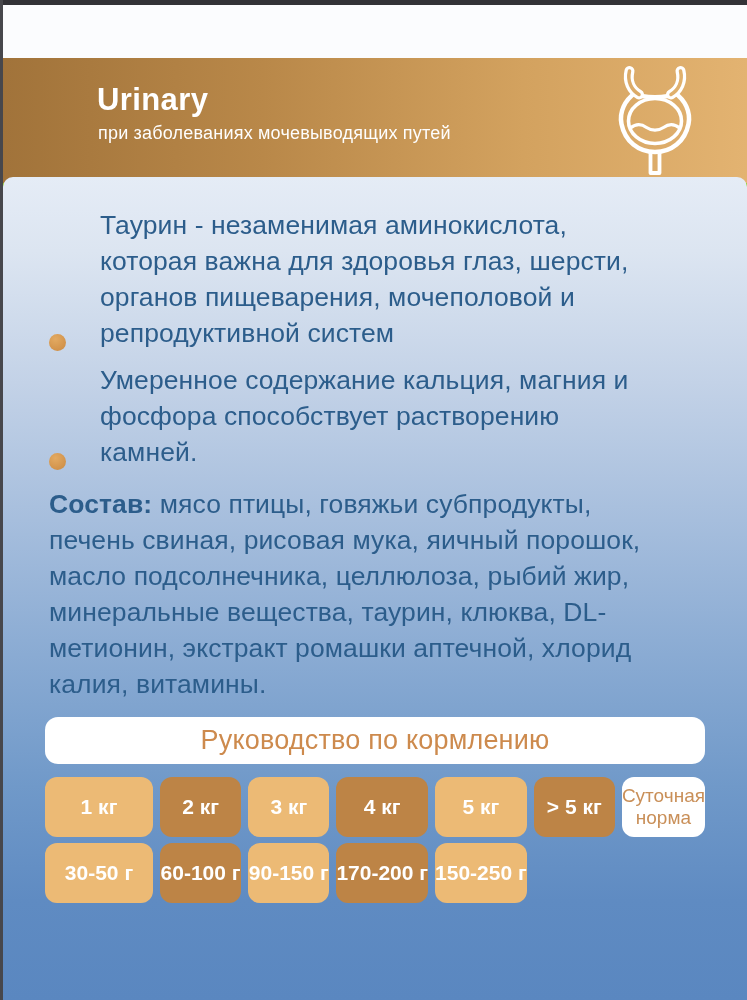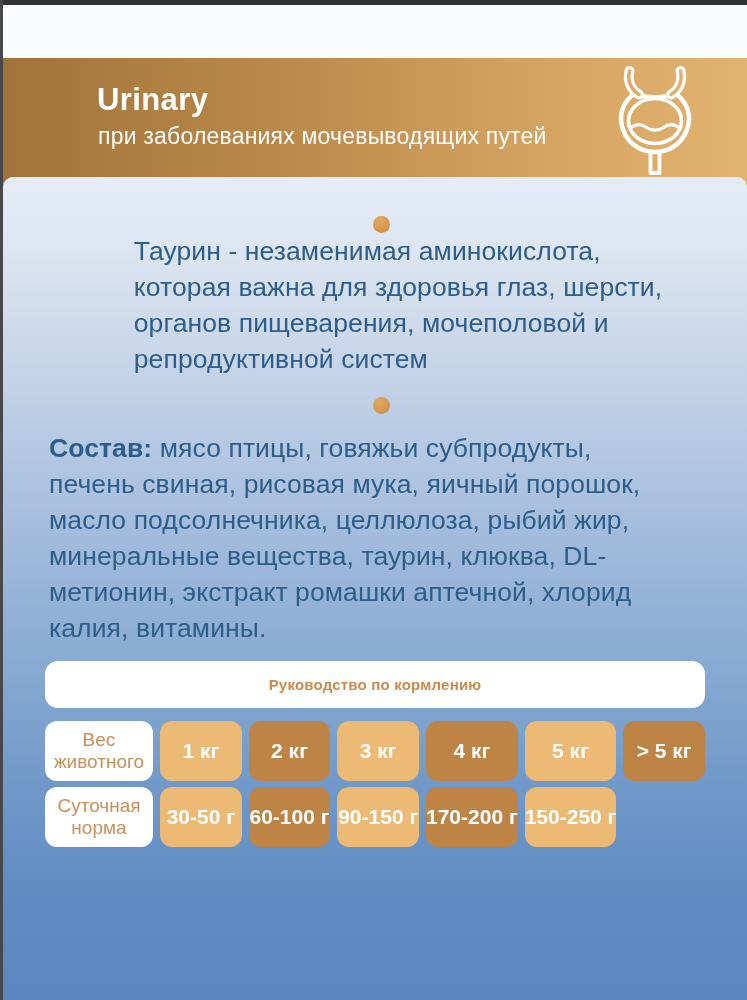--- a/index.html
+++ b/index.html
@@ -22,35 +22,35 @@
   .header {
     position:absolute; top:58px; left:3px; right:0; height:125px; z-index:2;
     background:linear-gradient(90deg,#a1733a 0%,#b98849 35%,#d3a25f 70%,#e3b371 100%);
   }
   .header-title {
     position:absolute; left:94px; top:24px;
     font-size:31px; font-weight:bold; color:#ffffff; letter-spacing:0.4px;
   }
   .header-subtitle {
     position:absolute; left:95px; top:65px;
-    font-size:23px; color:#fefefe; letter-spacing:0.2px;
+    font-size:18px; color:#fefefe; letter-spacing:0.2px;
   }
   .bladder-wrap { position:absolute; right:42px; top:6px; width:100px; height:114px; }
 
   
   .card {
     position:absolute; top:177px; left:3px; right:0; bottom:0; z-index:3;
     border-radius:10px 10px 0 0;
     background:linear-gradient(180deg,
       #e5ecf6 0%, #dce5f1 9%, #c3d2e7 25%, #a9c0de 40%,
       #8aabd3 58%, #7099c9 74%, #5f8bc2 88%, #5a87c0 100%);
     overflow:hidden;
   }
 
-  .bullet-row { display:flex; align-items:center; padding:0 34px 0 46px;flex-direction:column; }
+  .bullet-row { display:flex; align-items:flex-end; padding:0 34px 0 46px; }
   .bullet-row + .bullet-row { margin-top:11px; }
   .bullets { padding-top:30px; }
   .bullet-dot {
     flex:none; width:17px; height:17px; border-radius:50%; margin:9px 0 0 0;
     background:radial-gradient(circle at 38% 30%, #e3aa62, #d2934b 70%, #c8873f);
   }
   .bullet-text {
     margin-left:34px;
     font-size:26.5px; line-height:36px; color:#2c5d8b;
     white-space:pre-line; letter-spacing:0.1px;
@@ -61,21 +61,21 @@
     font-size:26.5px; line-height:36px; color:#2c5d8b; letter-spacing:0.1px;
   }
   .composition .comp-label { font-weight:bold; }
   .composition .comp-text  { white-space:pre-line;margin-top:32px; }
 
   .guide-banner {
     margin:15px 0 0 42px; width:660px; height:47px;
     background:#ffffff; border-radius:13px;
     display:flex; align-items:center; justify-content:center;
   }
-  .guide-banner-text { font-size:15px; font-weight:bold; color:#cd8a4d; letter-spacing:0.2px; }
+  .guide-banner-text { font-size:27px; font-weight:normal; color:#cd8a4d; letter-spacing:0.2px; }
 
   .guide-table {
     margin:13px 0 0 42px; width:660px;
     display:grid; grid-template-columns:108px repeat(6, 1fr);
     grid-auto-rows:60px; gap:6px 7px;
   }
   .gcell {
     border-radius:12px; display:flex; align-items:center; justify-content:center;
     text-align:center;
   }
@@ -124,39 +124,40 @@
     <div class="bullets">
       <div class="bullet-row">
         <div class="bullet-dot"></div>
         <div class="bullet-text">Таурин - незаменимая аминокислота,
 которая важна для здоровья глаз, шерсти,
 органов пищеварения, мочеполовой и
 репродуктивной систем</div>
       </div>
       <div class="bullet-row">
         <div class="bullet-dot"></div>
+        <div class="bullet-text">Умеренное содержание кальция, магния и
+фосфора способствует растворению
+камней.</div>
       </div>
     </div>
 
     <div class="composition">
       <span class="comp-label">Состав:</span><span class="comp-text"> мясо птицы, говяжьи субпродукты,
 печень свиная, рисовая мука, яичный порошок,
 масло подсолнечника, целлюлоза, рыбий жир,
 минеральные вещества, таурин, клюква, DL-
 метионин, экстракт ромашки аптечной, хлорид
 калия, витамины.</span>
     </div>
 
     <div class="guide-banner">
       <span class="guide-banner-text">Руководство по кормлению</span>
     </div>
 
     <div class="guide-table">
-      <div class="gcell gcell-label">Вес
-животного</div>
       <div class="gcell gcell-light">1 кг</div>
       <div class="gcell gcell-dark">2 кг</div>
       <div class="gcell gcell-light">3 кг</div>
       <div class="gcell gcell-dark">4 кг</div>
       <div class="gcell gcell-light">5 кг</div>
       <div class="gcell gcell-dark">&gt; 5 кг</div>
 
       <div class="gcell gcell-label">Суточная
 норма</div>
       <div class="gcell gcell-light">30-50 г</div>

